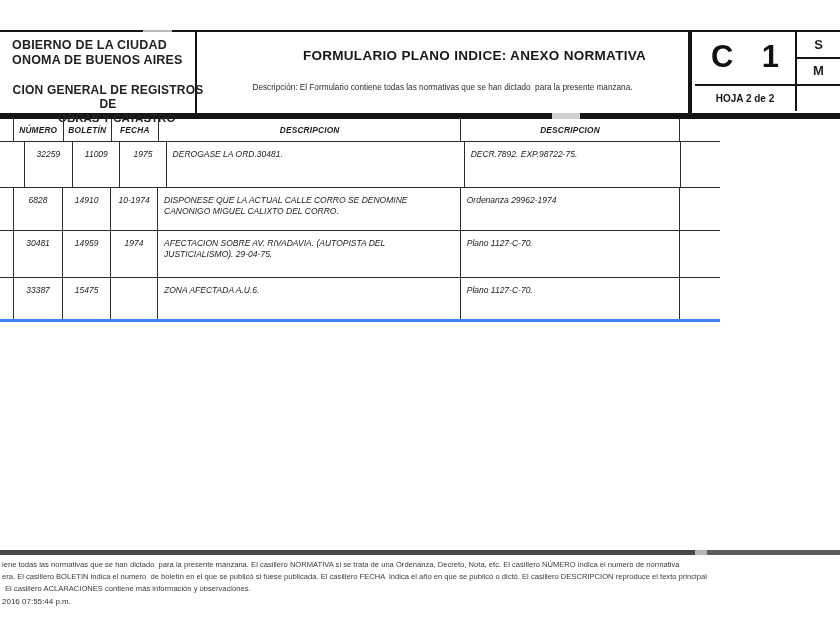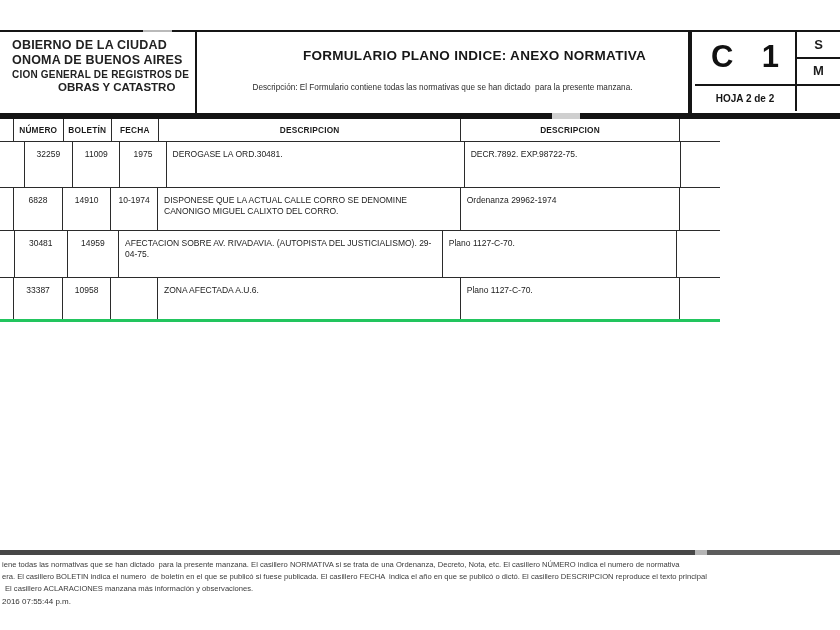--- a/index.html
+++ b/index.html
@@ -9,41 +9,41 @@
   
   .topline{top:30px;left:0;width:840px;height:2px;background:#151515;}
   .topline-gap{top:30px;left:143px;width:29px;height:2px;background:#b9b9b9;}
   .v-logo-right{top:30px;left:195px;width:2px;height:83px;background:#151515;}
   .v-thick{top:30px;left:688px;width:4px;height:83px;background:#151515;}
   .thickbar{top:113px;left:0;width:840px;height:6px;background:#141414;}
   .thickbar-gap{top:113px;left:552px;width:28px;height:6px;background:#cfcfcf;}
   
   .logo{top:38px;left:12px;width:192px;line-height:1.18;font-weight:bold;color:#222;}
   .logo .l1,.logo .l2{font-size:12.5px;letter-spacing:.2px;}
-  .logo .l3{font-size:10px;letter-spacing:.2px;margin-top:1px;}
+  .logo .l3{font-size:12px;letter-spacing:.2px;margin-top:15px;text-align:center;}
   .logo .l4{font-size:11.5px;margin-top:1px;padding-left:46px;}
   .form-title{top:48px;left:197px;width:491px;text-align:center;font-weight:bold;font-size:13.5px;letter-spacing:.3px;color:#171717;margin-left:32px;}
   .form-desc{top:83px;left:197px;width:491px;text-align:center;font-size:8.2px;color:#2c2c2c;white-space:pre-wrap;}
   
   .c1box{top:30px;left:695px;width:100px;height:54px;display:flex;justify-content:space-between;
          align-items:center;padding:0 16px;box-sizing:border-box;font-weight:bold;font-size:31px;color:#111;}
   .c1-right{top:30px;left:795px;width:2px;height:81px;background:#151515;}
   .c1-bottom{top:84px;left:695px;width:145px;height:2px;background:#151515;}
   .sm-div{top:57px;left:795px;width:45px;height:1.5px;background:#151515;}
   .cell-s{top:33px;left:797px;width:43px;height:24px;text-align:center;font-weight:bold;font-size:13px;line-height:24px;}
   .cell-m{top:58px;left:797px;width:43px;height:25px;text-align:center;font-weight:bold;font-size:13px;line-height:25px;}
   .hoja{top:86px;left:695px;width:100px;height:27px;text-align:center;font-weight:bold;font-size:10px;line-height:26px;color:#151515;}
   
   .tbl{top:119px;left:0;width:840px;}
-  .trow{display:flex;width:720px;box-sizing:border-box;border-bottom:1px solid #2b2b2b;}
+  .trow{display:flex;width:720px;box-sizing:border-box;border-bottom:1px solid #2b2b2b;font-style:italic;}
   .trow.hdr{height:23px;font-weight:bold;}
   .trow.r0{height:46px;padding-left:11px;}
   .trow.r1{height:43px;}
   .trow.r2{height:47px;}
-  .trow.r3{height:44px;border-bottom:3px solid #22c55e;}
+  .trow.r3{height:44px;border-bottom:3px solid #3b82f6;}
   .trow.r4{height:46px;border-bottom:2px solid #1d1d1d;}
   .tc{box-sizing:border-box;border-right:1px solid #2b2b2b;font-size:8.5px;overflow:hidden;}
   .tc.sliver{width:16px;}
   .tc.numero{width:58px;text-align:center;}
   .tc.boletin{width:56px;text-align:center;}
   .tc.fecha{width:55px;text-align:center;}
   .tc.desc{width:353px;padding:0 6px;}
   .tc.aclar{width:255px;padding:0 6px;}
   .tc.endcap{width:47px;border-right:none;}
   .hdr .tc{display:flex;align-items:center;justify-content:center;font-size:8.3px;letter-spacing:.2px;padding:0;}
@@ -118,37 +118,38 @@
       <div class="tc boletin">14910</div>
       <div class="tc fecha">10-1974</div>
       <div class="tc desc">DISPONESE QUE LA ACTUAL CALLE CORRO SE DENOMINE CANONIGO MIGUEL CALIXTO DEL CORRO.</div>
       <div class="tc aclar">Ordenanza 29962-1974</div>
       <div class="tc endcap"></div>
     </div>
         <div class="trow body-row r2">
       <div class="tc sliver"></div>
       <div class="tc numero">30481</div>
       <div class="tc boletin">14959</div>
+      <div class="tc fecha">1974</div>
       <div class="tc desc">AFECTACION SOBRE AV. RIVADAVIA. (AUTOPISTA DEL JUSTICIALISMO). 29-04-75.</div>
       <div class="tc aclar">Plano 1127-C-70.</div>
       <div class="tc endcap"></div>
     </div>
         <div class="trow body-row r3">
       <div class="tc sliver"></div>
       <div class="tc numero">33387</div>
-      <div class="tc boletin">10958</div>
+      <div class="tc boletin">15475</div>
       <div class="tc fecha"></div>
       <div class="tc desc">ZONA AFECTADA A.U.6.</div>
       <div class="tc aclar">Plano 1127-C-70.</div>
       <div class="tc endcap"></div>
     </div>
       </div>
   </div>
 
   <div class="abs footbar"></div>
   <div class="abs footbar-gap"></div>
   <div class="abs footbar-r"></div>
   <div class="abs fline f1">iene todas las normativas que se han dictado  para la presente manzana. El casillero NORMATIVA si se trata de una Ordenanza, Decreto, Nota, etc. El casillero NÚMERO indica el numero de normativa</div>
   <div class="abs fline f2">era. El casillero BOLETIN indica el numero  de boletín en el que se publicó si fuese publicada. El casillero FECHA  indica el año en que se publicó o dictó. El casillero DESCRIPCION reproduce el texto principal</div>
-  <div class="abs fline f3">El casillero ACLARACIONES manzana más información y observaciones.</div>
+  <div class="abs fline f3">El casillero ACLARACIONES contiene más información y observaciones.</div>
   <div class="abs fline f4">2016 07:55:44 p.m.</div>
 
 </div>
 
 </body></html>

